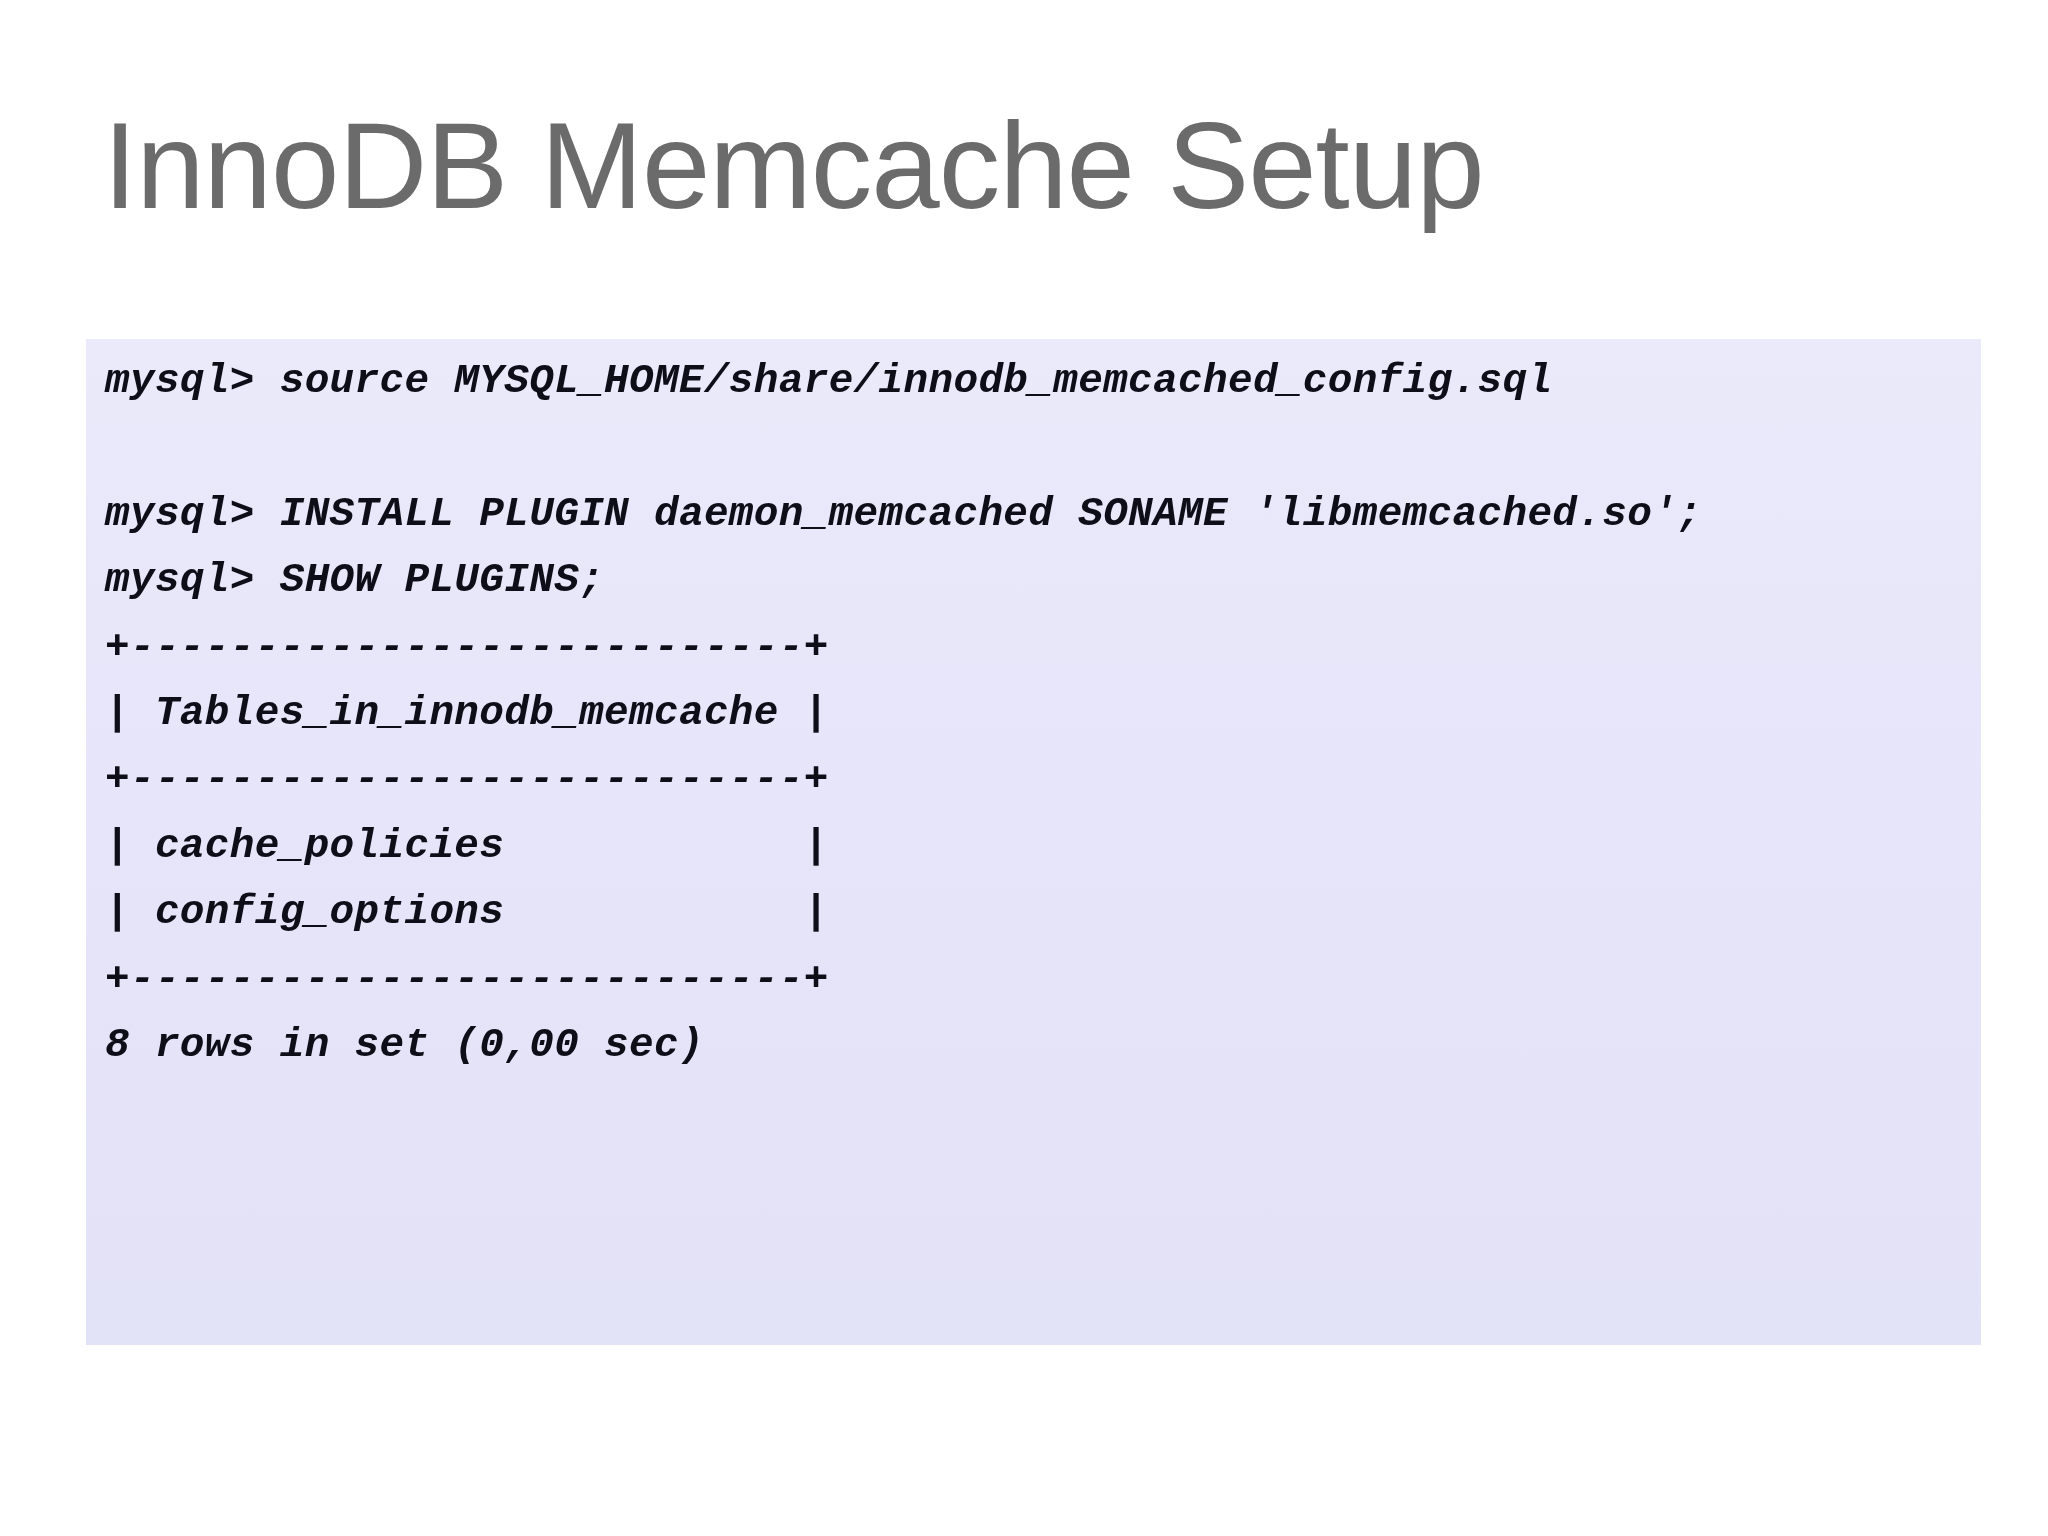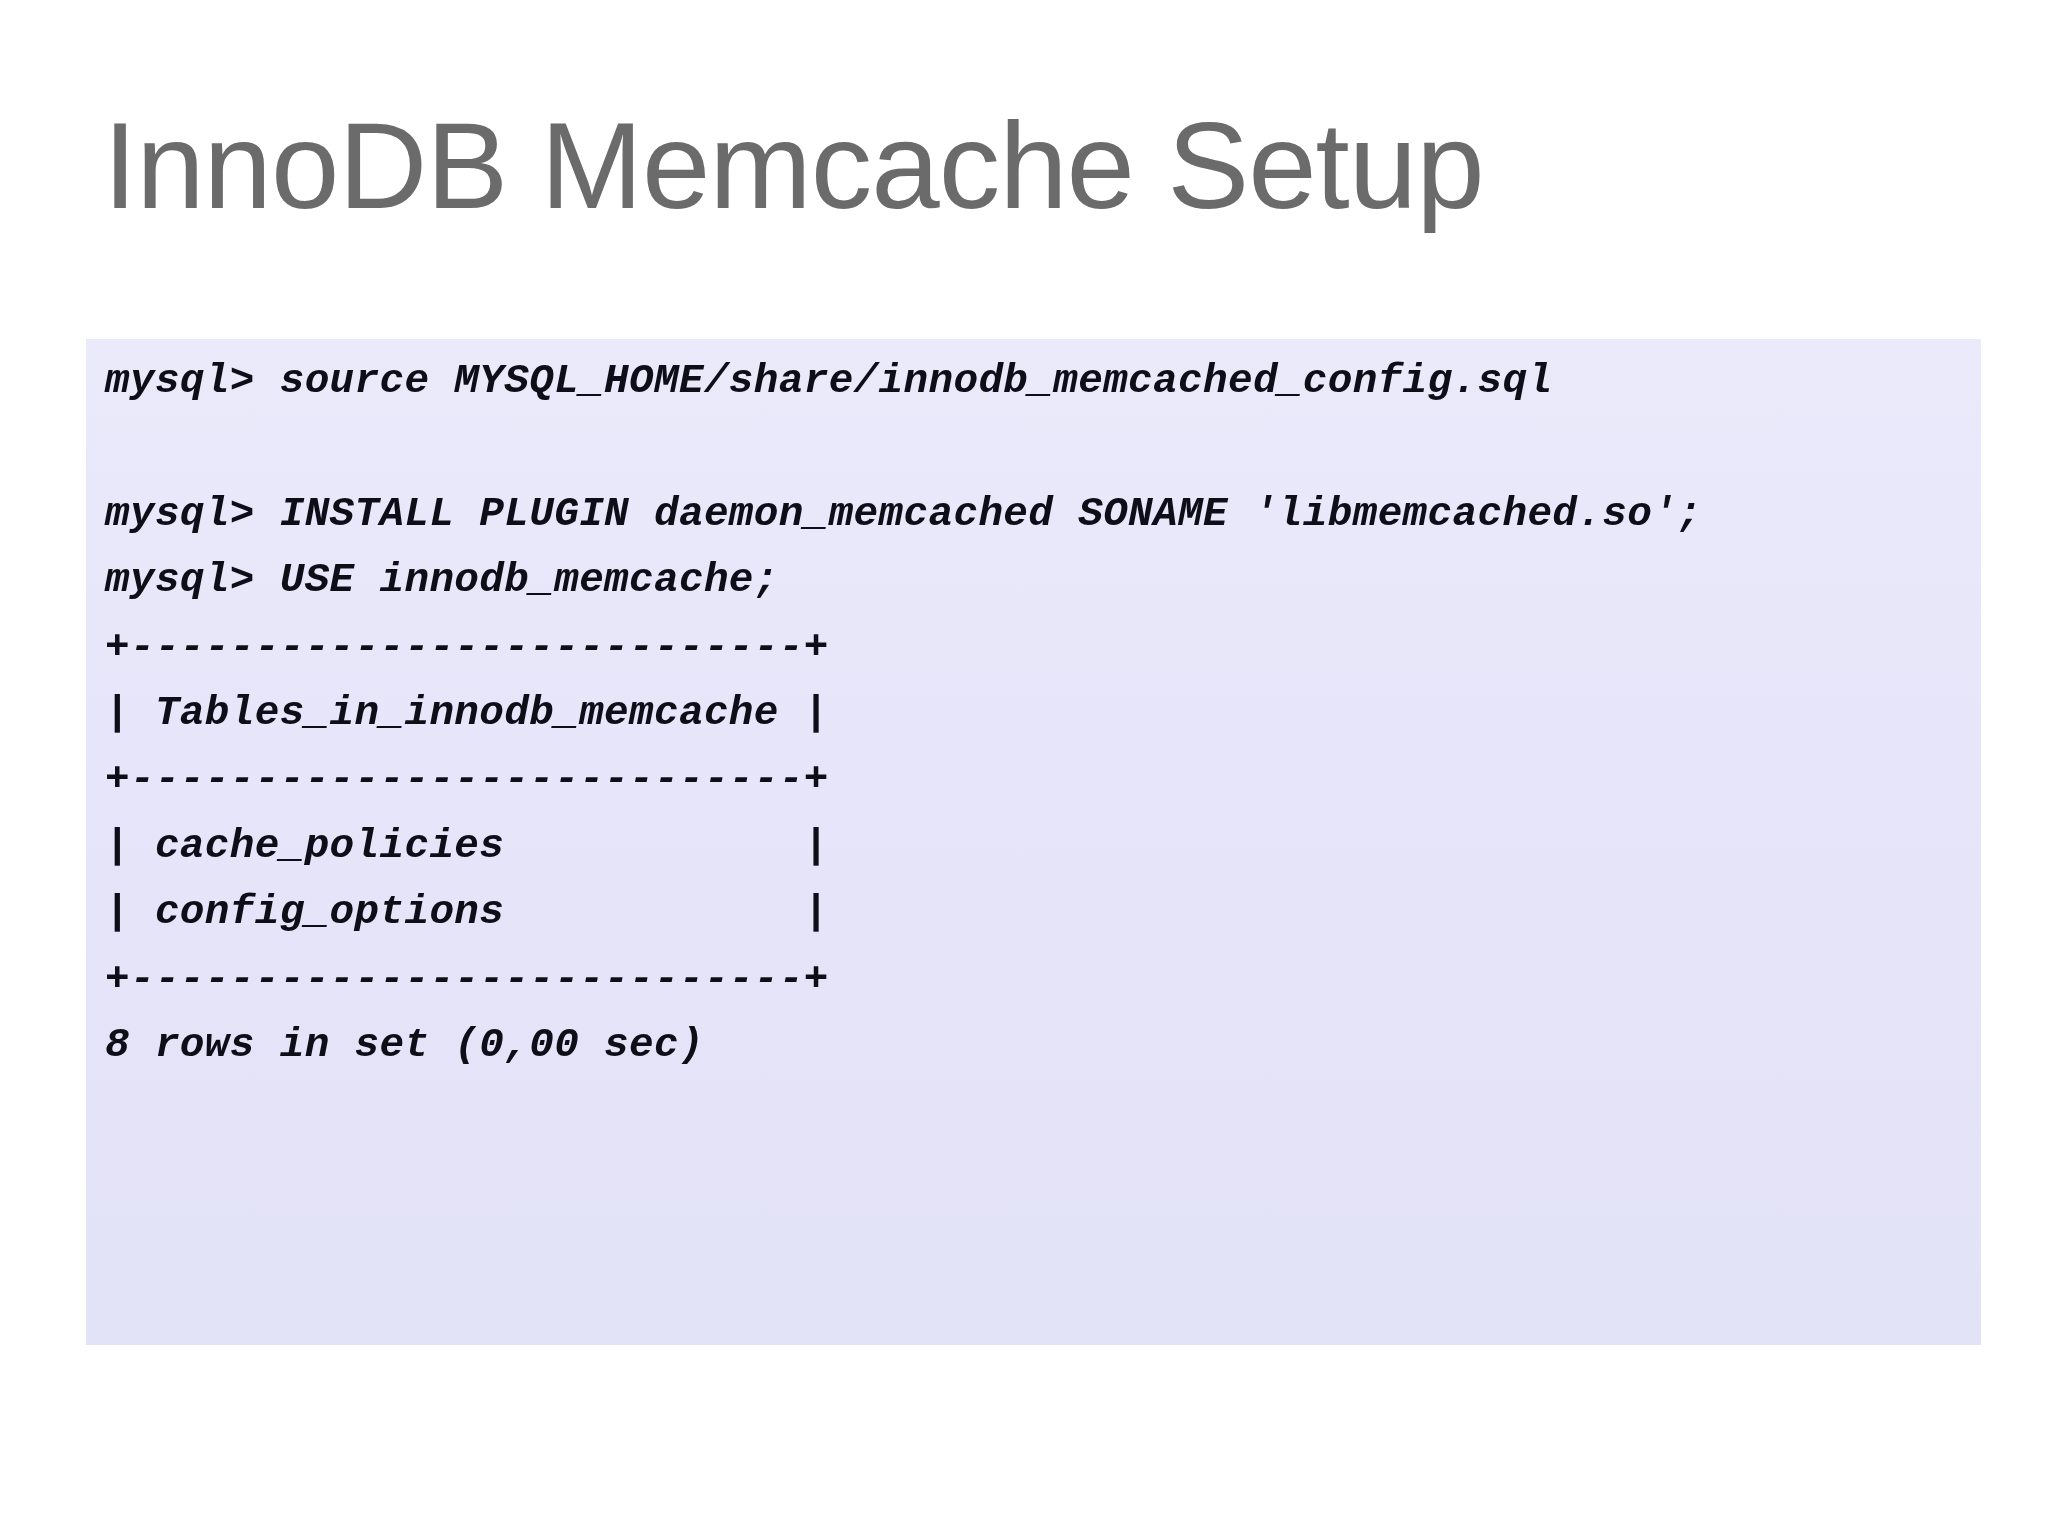--- a/index.html
+++ b/index.html
@@ -54,21 +54,21 @@
 </head>
 <body>
 
 <div class="slide">
   <h1 class="title">InnoDB Memcache Setup</h1>
 
   <div class="terminal" id="terminal">
       <div class="code-line">mysql&gt; source MYSQL_HOME/share/innodb_memcached_config.sql</div>
       <div class="code-line">&nbsp;</div>
       <div class="code-line">mysql&gt; INSTALL PLUGIN daemon_memcached SONAME 'libmemcached.so';</div>
-      <div class="code-line">mysql&gt; USE innodb_memcache;</div>
+      <div class="code-line">mysql&gt; SHOW PLUGINS;</div>
       <div class="code-line">+---------------------------+</div>
       <div class="code-line">| Tables_in_innodb_memcache |</div>
       <div class="code-line">+---------------------------+</div>
       <div class="code-line">| cache_policies            |</div>
       <div class="code-line">| config_options            |</div>
       <div class="code-line">+---------------------------+</div>
       <div class="code-line">8 rows in set (0,00 sec)</div>
     </div>
 </div>
 

